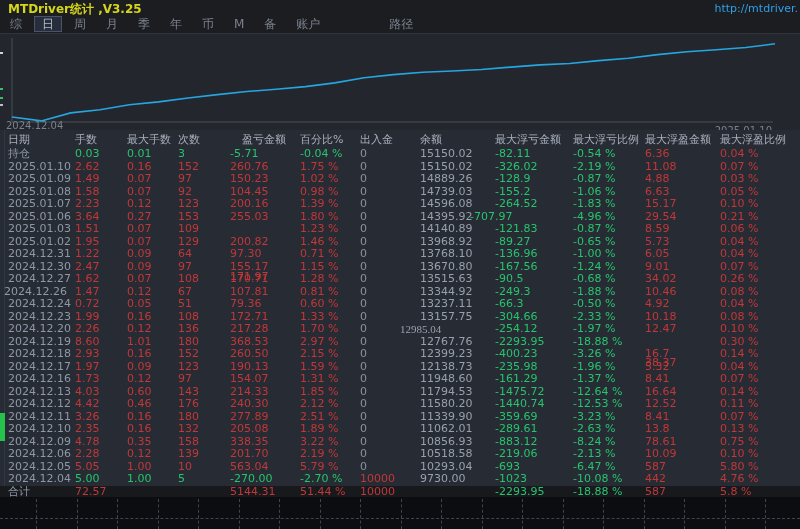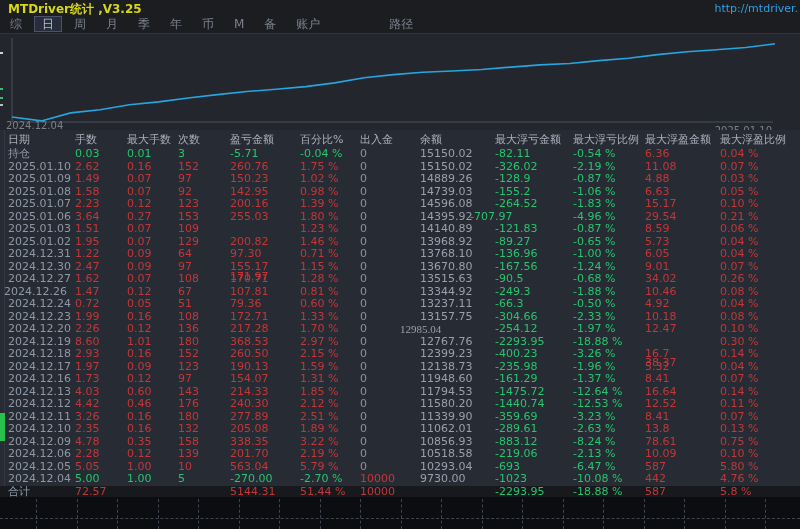--- a/index.html
+++ b/index.html
@@ -85,21 +85,21 @@
     <span class="x-label x-label-right">2025.01.10</span>
   </div>
 
   <div class="table-panel">
     <div class="table-left-border"></div>
     <div class="header-row">
         <span class="cell" style="left: 8px;">日期</span>
         <span class="cell" style="left: 75px;">手数</span>
         <span class="cell" style="left: 127px;">最大手数</span>
         <span class="cell" style="left: 178px;">次数</span>
-        <span class="cell" style="left: 230px;">盈亏金额</span>
+        <span class="cell" style="left: 242px;">盈亏金额</span>
         <span class="cell" style="left: 300px;">百分比%</span>
         <span class="cell" style="left: 360px;">出入金</span>
         <span class="cell" style="left: 420px;">余额</span>
         <span class="cell" style="left: 495px;">最大浮亏金额</span>
         <span class="cell" style="left: 573px;">最大浮亏比例</span>
         <span class="cell" style="left: 645px;">最大浮盈金额</span>
         <span class="cell" style="left: 720px;">最大浮盈比例</span>
       </div>
     <div>
         <div class="row" style="top: 18px;">
@@ -142,21 +142,21 @@
           <span class="cell c-green" style="left: 495px;">-128.9</span>
           <span class="cell c-green" style="left: 573px;">-0.87 %</span>
           <span class="cell c-red" style="left: 645px;">4.88</span>
           <span class="cell c-red" style="left: 720px;">0.03 %</span>
         </div>
         <div class="row" style="top: 55.5px;">
           <span class="cell c-date" style="left: 8px;">2025.01.08</span>
           <span class="cell c-red" style="left: 75px;">1.58</span>
           <span class="cell c-red" style="left: 127px;">0.07</span>
           <span class="cell c-red" style="left: 178px;">92</span>
-          <span class="cell c-red" style="left: 230px;">142.95</span>
+          <span class="cell c-red" style="left: 230px;">104.45</span>
           <span class="cell c-red" style="left: 300px;">0.98 %</span>
           <span class="cell c-dim" style="left: 360px;">0</span>
           <span class="cell c-bal" style="left: 420px;">14739.03</span>
           <span class="cell c-green" style="left: 495px;">-155.2</span>
           <span class="cell c-green" style="left: 573px;">-1.06 %</span>
           <span class="cell c-red" style="left: 645px;">6.63</span>
           <span class="cell c-red" style="left: 720px;">0.05 %</span>
         </div>
         <div class="row" style="top: 68px;">
           <span class="cell c-date" style="left: 8px;">2025.01.07</span>

